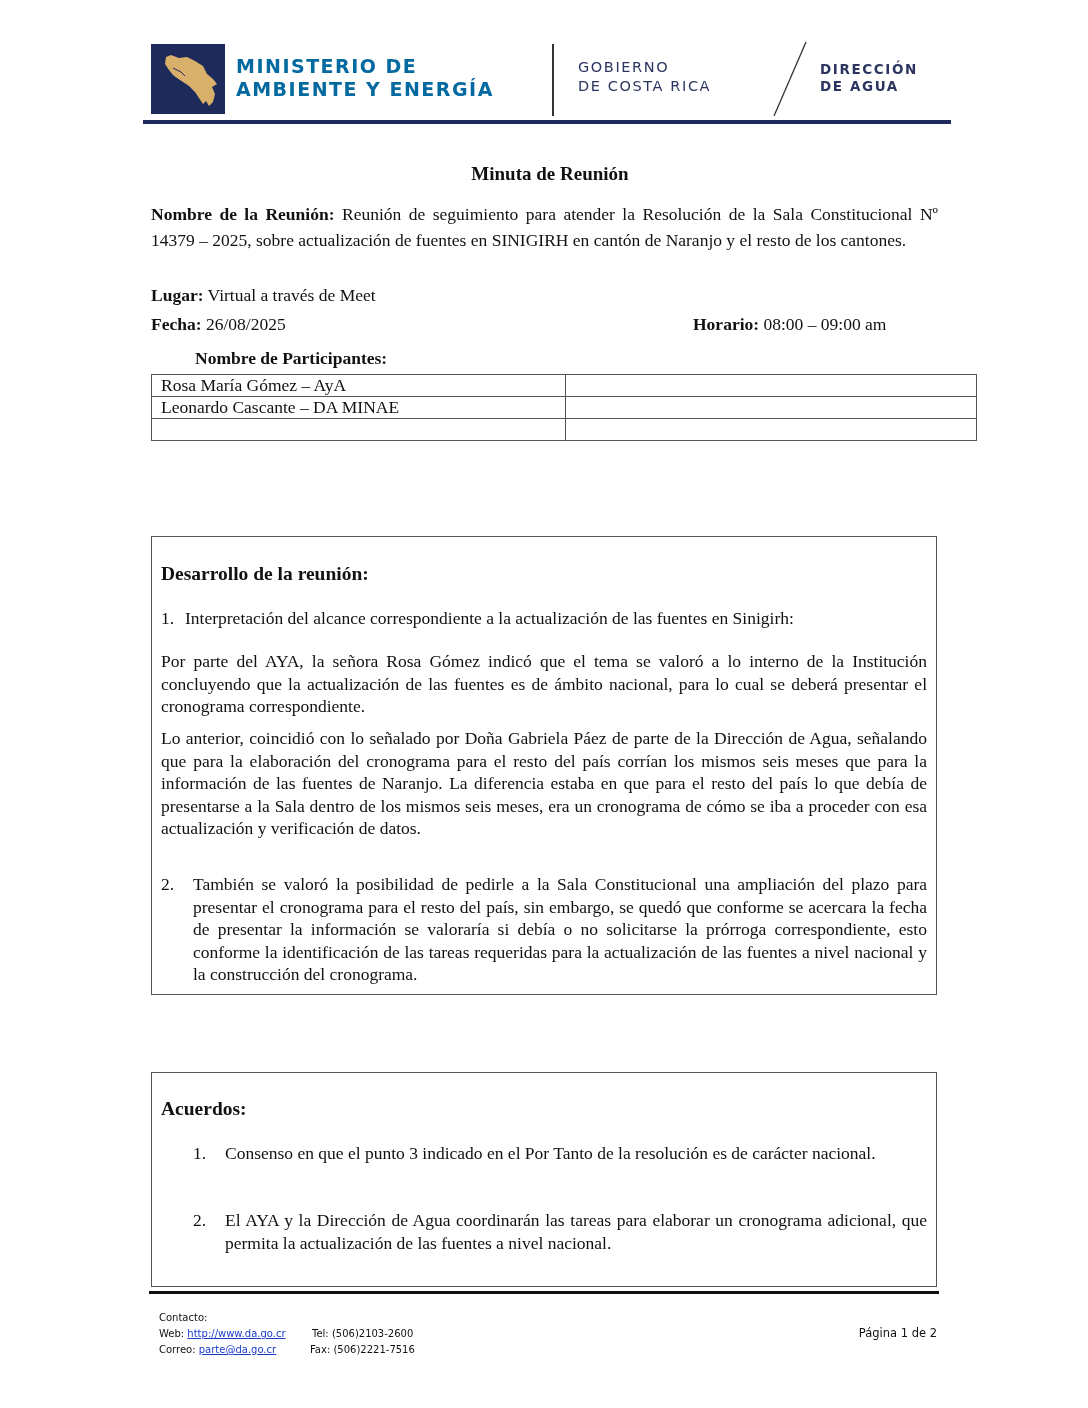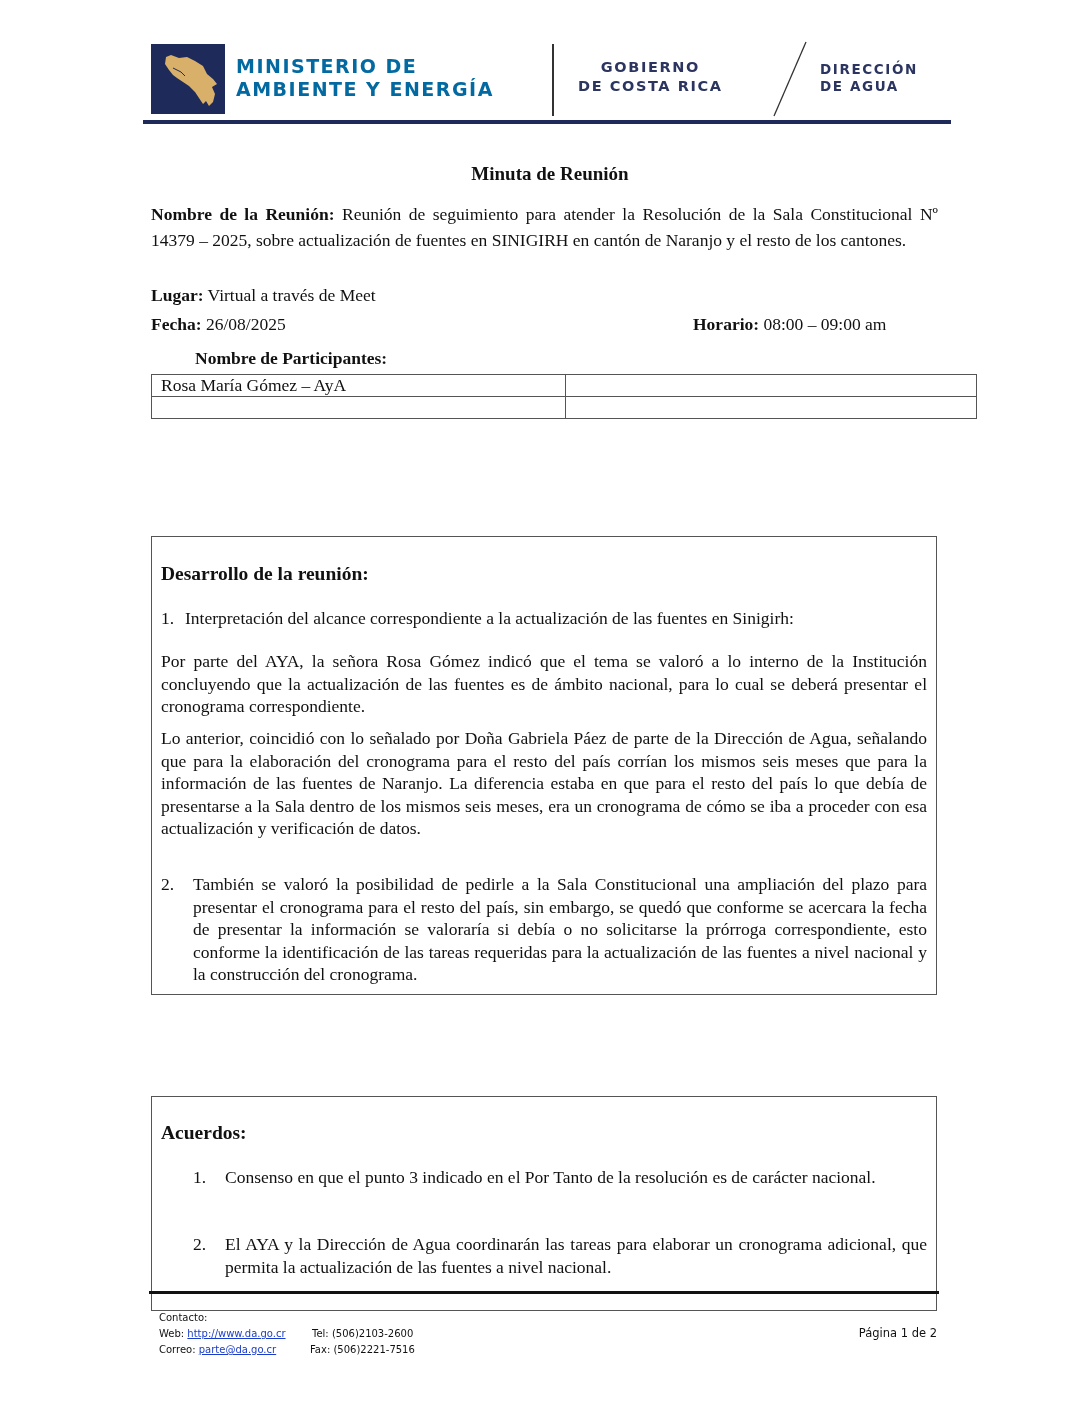--- a/index.html
+++ b/index.html
@@ -3,21 +3,21 @@
 <meta charset="utf-8">
 <style>
   html, body { margin:0; padding:0; background:#ffffff; }
   body { width:1088px; height:1408px; position:relative; overflow:hidden; font-family:"Liberation Serif", serif; color:#111; }
 
   
   .logo-box { position:absolute; left:151px; top:44px; width:74px; height:70px; background:#1e2a5a; }
   .logo-box svg { position:absolute; left:0; top:0; width:74px; height:70px; }
   .ministry { position:absolute; left:236px; top:55px; font-family:"DejaVu Sans", sans-serif; font-weight:bold; color:#0369a1; font-size:19px; line-height:23px; letter-spacing:1.5px; }
   .vsep { position:absolute; left:552px; top:44px; width:2px; height:72px; background:#333; }
-  .gob { position:absolute; left:578px; top:58px; font-family:"DejaVu Sans", sans-serif; font-weight:bold; color:#2b3560; font-size:14.5px; line-height:19px; letter-spacing:1.6px;text-align:center; }
+  .gob { position:absolute; left:578px; top:58px; font-family:"DejaVu Sans", sans-serif; font-weight:normal; color:#2b3560; font-size:14.5px; line-height:19px; letter-spacing:1.6px; }
   .slash { position:absolute; left:770px; top:40px; width:40px; height:78px; }
   .dir { position:absolute; left:820px; top:61px; font-family:"DejaVu Sans", sans-serif; font-weight:bold; color:#2b3560; font-size:13.5px; line-height:17px; letter-spacing:1.6px; }
   .header-rule { position:absolute; left:143px; top:120px; width:808px; height:4px; background:#1e2a5a; }
 
   
   .title { position:absolute; left:0; width:1088px; top:163px; text-align:center; font-weight:bold; font-size:19px;padding-left:6px; }
   .meta-block { position:absolute; left:151px; width:787px; font-size:17.5px; line-height:26px; }
   .meta-block b { font-weight:bold; }
   .name-block { top:201px; text-align:justify; }
   .lugar { top:282px; }
@@ -25,21 +25,21 @@
   .horario { position:absolute; left:693px; top:311px; font-size:17.5px; line-height:26px; }
   .part-label { position:absolute; left:151px; top:348px; font-weight:bold; font-size:17.5px;margin-left:44px; }
 
   table.participants { position:absolute; left:151px; top:374px; width:826px; border-collapse:collapse; font-size:17.5px; }
   table.participants td { border:1.5px solid #555; height:21px; padding:0 0 0 9px; line-height:21px; }
   table.participants td:first-child { width:404px; }
 
   
   .box { position:absolute; left:151px; width:784px; border:1.5px solid #555; }
   .box-dev { top:536px; height:457px; }
-  .box-acu { top:1096px; height:213px; }
+  .box-acu { top:1072px; height:213px; }
   .box h2 { position:absolute; left:9px; margin:0; font-size:19.5px; font-weight:bold; }
   .box-dev h2 { top:26px; }
   .box-acu h2 { top:25px; }
   .para { position:absolute; left:9px; width:766px; font-size:17.5px; line-height:22.5px; text-align:justify; }
   .item { position:absolute; font-size:17.5px; line-height:22.5px; text-align:justify; }
   .item .num { position:absolute; left:0; top:0; }
   .item .txt { display:block; }
 
   
   .footer-rule { position:absolute; left:149px; top:1291px; width:790px; height:3px; background:#111; }
@@ -94,20 +94,24 @@
 </div>
 
 <div class="part-label">Nombre de Participantes:</div>
 <table class="participants">
   <tbody>
       <tr>
     <td>Rosa María Gómez – AyA</td>
     <td></td>
   </tr>
   <tr>
+    <td>Leonardo Cascante – DA MINAE</td>
+    <td></td>
+  </tr>
+  <tr>
     <td></td>
     <td></td>
   </tr>
 </tbody>
   </table>
 
 <div class="box box-dev">
   <h2>Desarrollo de la reunión:</h2>
   <div class="item" style="left:9px; top:70px; width:766px;">
     <span class="num">1.</span>

